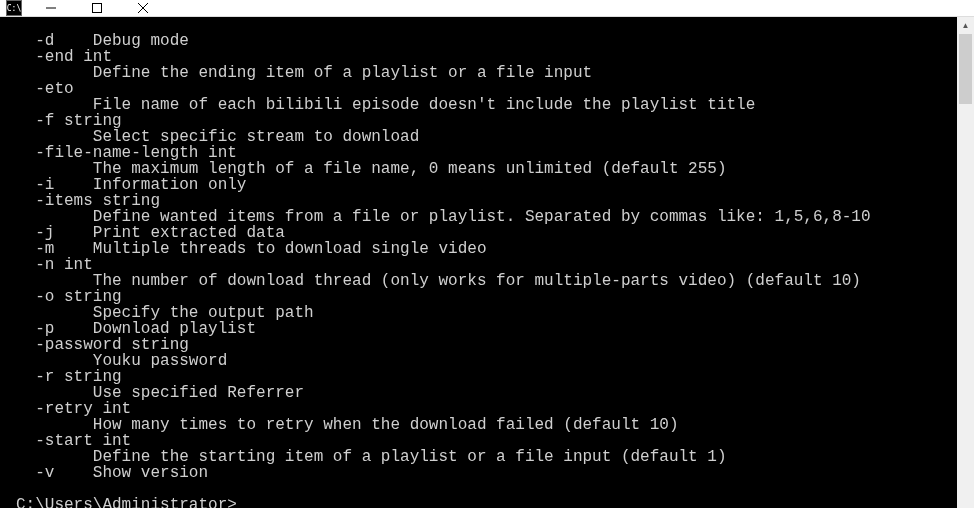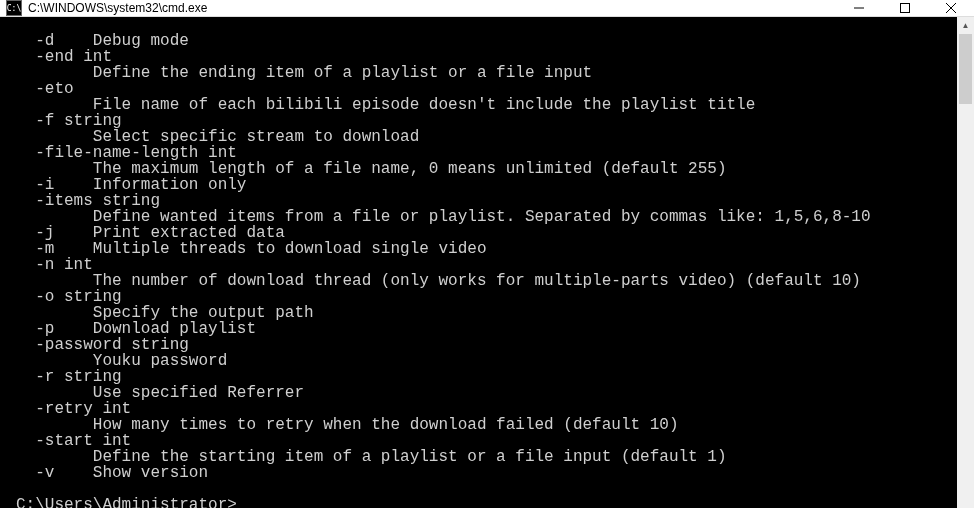--- a/index.html
+++ b/index.html
@@ -88,21 +88,20 @@
     top: 0;
     height: 70px;
     background: #cdcdcd;
   }
 </style>
 </head>
 <body>
 
 <div class="titlebar">
   <div class="app-icon">C:\</div>
-  <div class="title-text">C:\WINDOWS\system32\cmd.exe</div>
   <div class="win-controls">
     <div class="win-btn">
       <svg viewBox="0 0 10 10">
           <line x1="0" y1="5" x2="10" y2="5"></line>
         </svg>
     </div>
     <div class="win-btn">
       <svg viewBox="0 0 10 10">
           <rect x="0.5" y="0.5" width="9" height="9"></rect>
         </svg>

